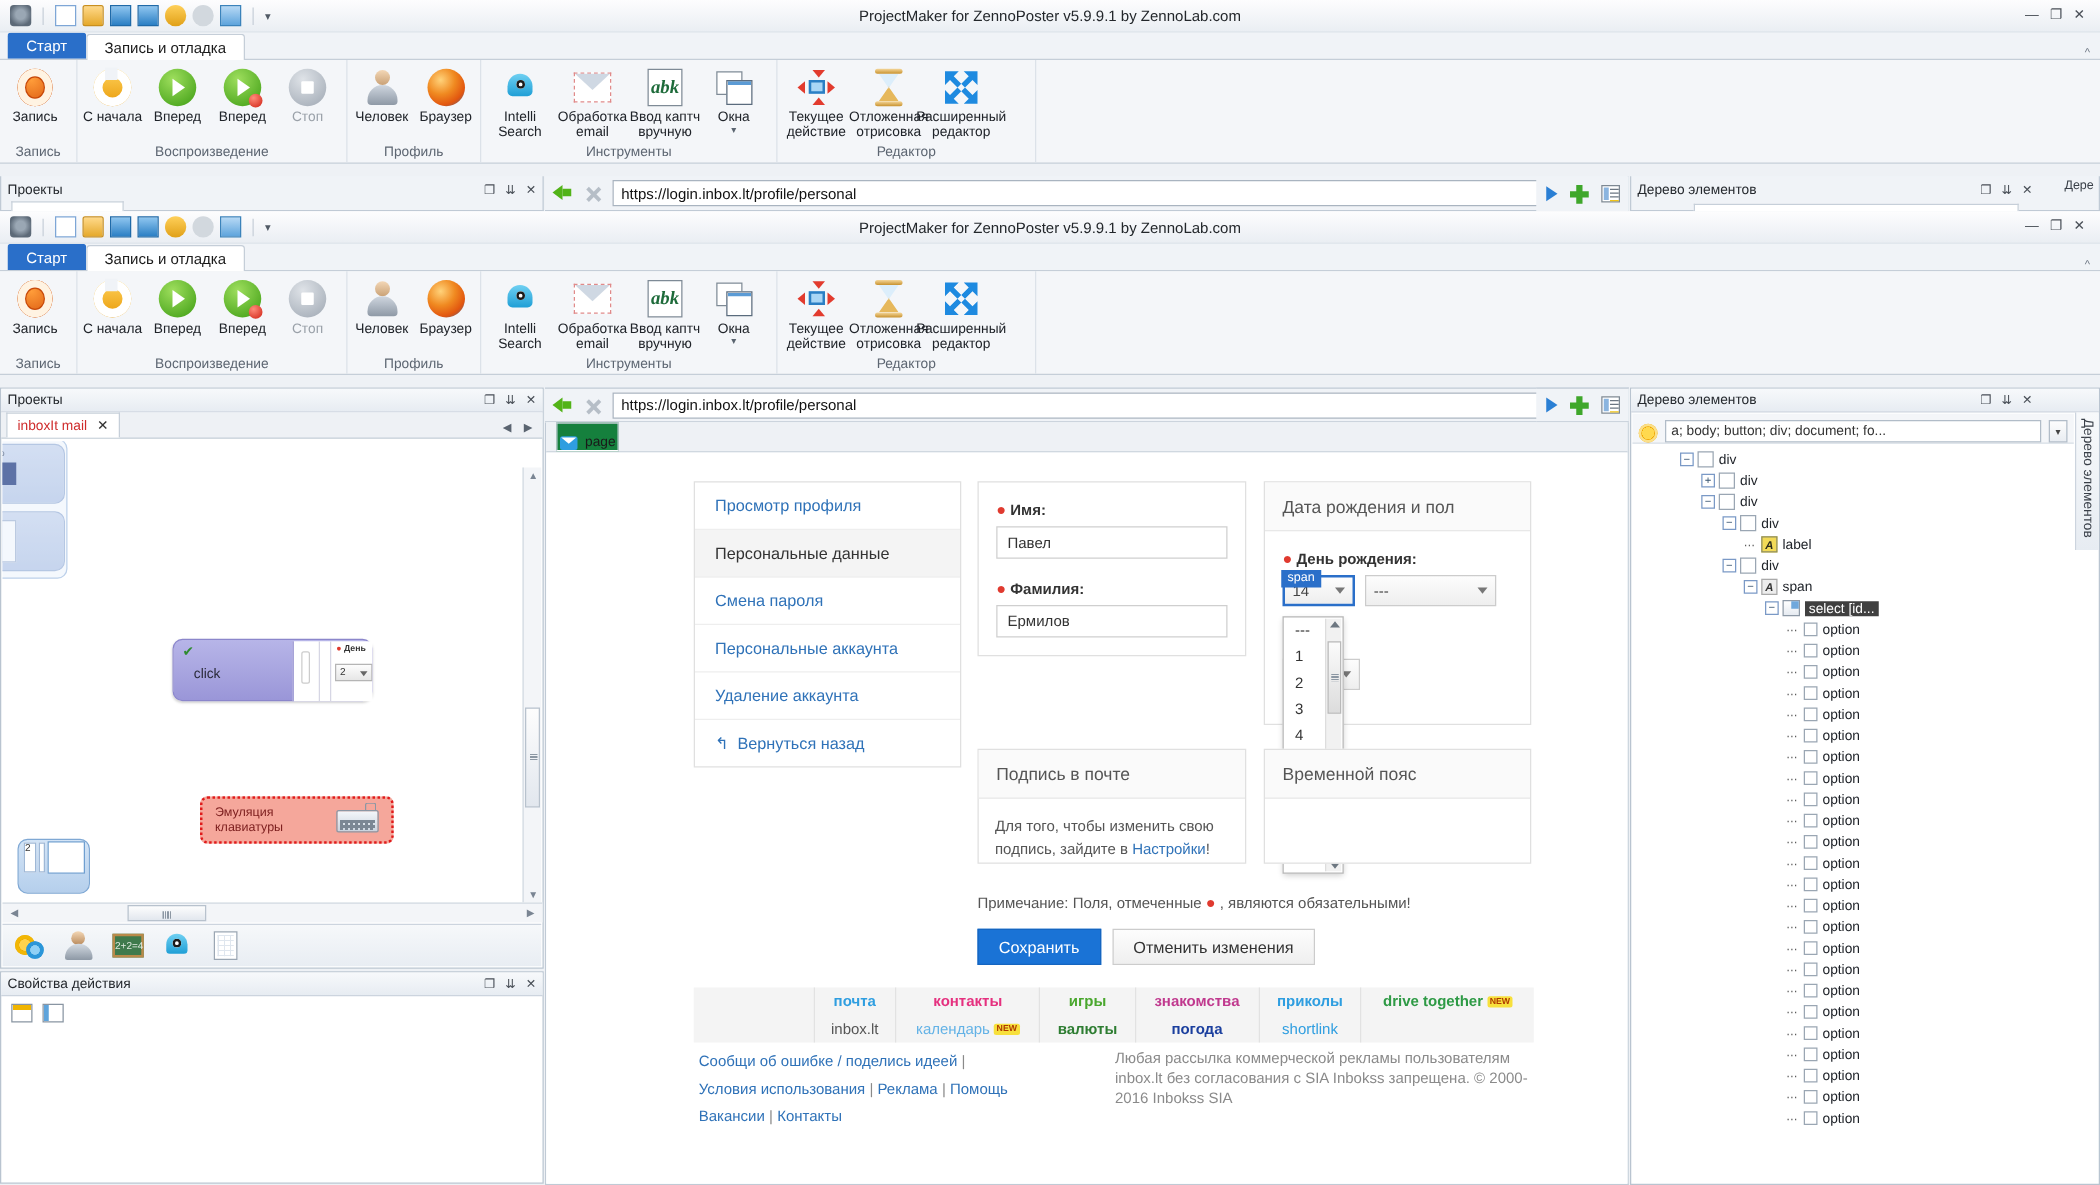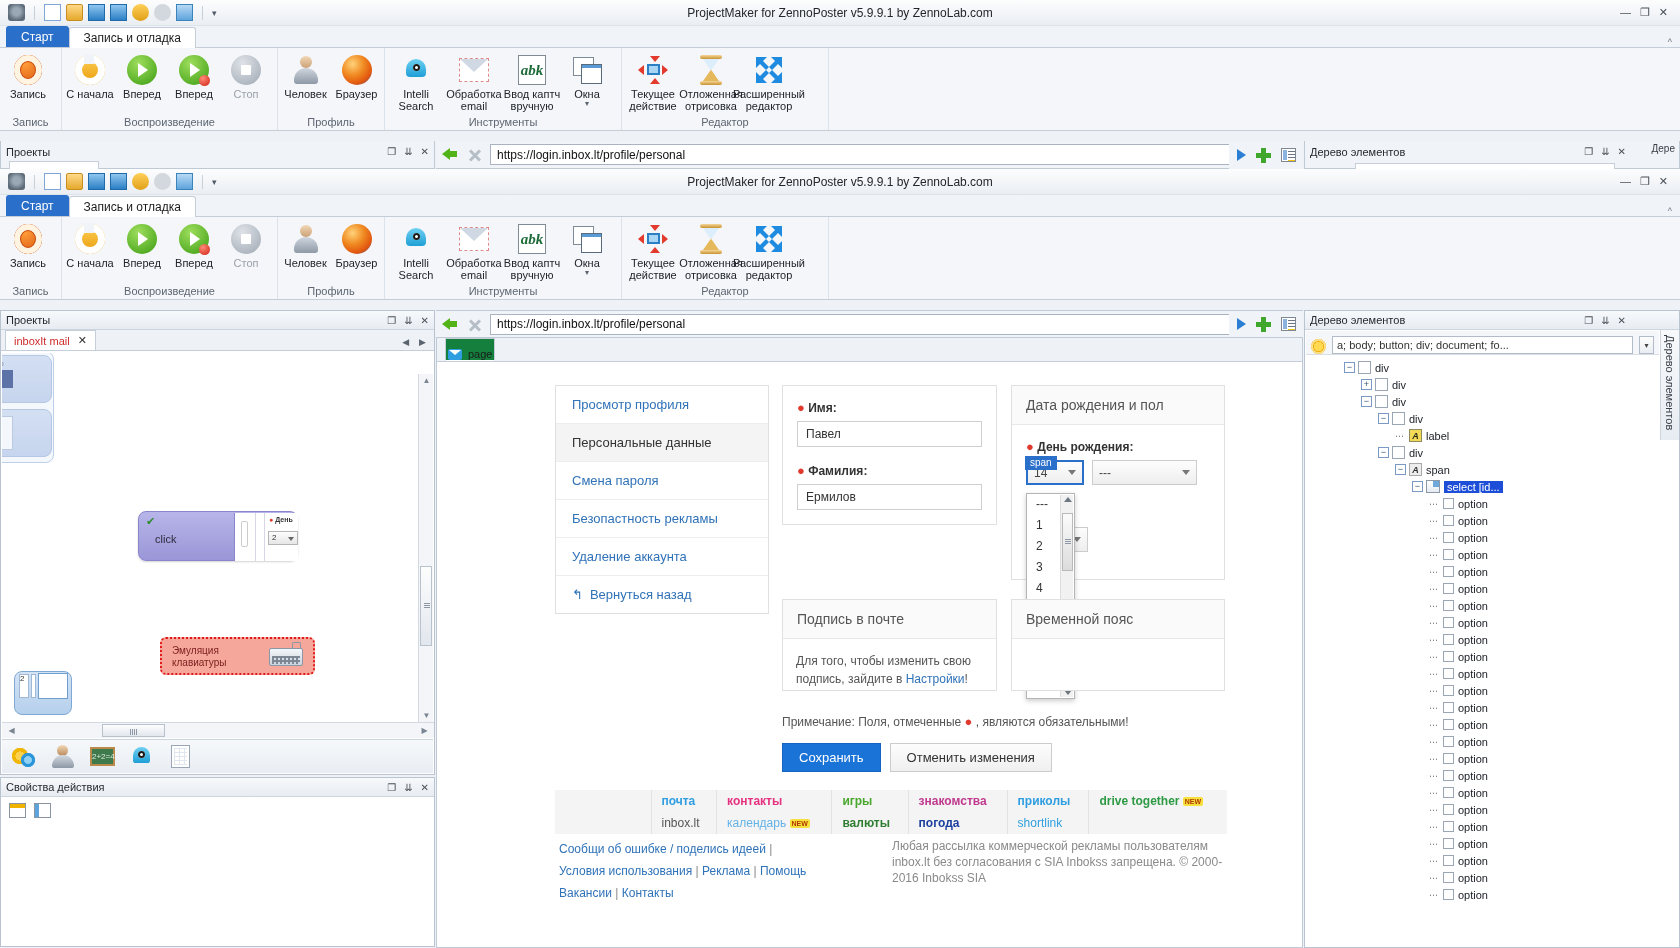--- a/index.html
+++ b/index.html
@@ -149,21 +149,21 @@
   .tog { width:11px;height:11px;border:1px solid #7a99c6;background:#fff;color:#36536f;font-size:9px;
          line-height:9px;text-align:center;margin-right:3px;flex:none; }
   .tbox { width:13px;height:13px;border:1px solid #9aa6b3;background:#fff;margin-right:4px;flex:none; }
   .tA { width:13px;height:13px;border:1px solid #8c8c60;background:#f2da57;margin-right:4px;flex:none;
         font-size:9px;line-height:12px;text-align:center;font-style:italic;font-weight:bold;color:#2b2b1a; }
   .tA.gray { background:#ededed;border-color:#a9a9a9;color:#333; }
   .tSel { width:14px;height:13px;border:1px solid #8d99a6;background:linear-gradient(#fff,#e6ebf1);margin-right:4px;flex:none;position:relative; }
   .tSel:after{content:"";position:absolute;right:0;top:0;width:6px;height:6px;background:#6fa8dc;}
   .topt { width:11px;height:11px;border:1px solid #9aa6b3;background:#fff;margin-right:4px;flex:none; }
   .dots { color:#555; letter-spacing:1px; }
-  .hl { background:#1d4ed8; color:#fff; padding:0 3px; }
+  .hl { background:#404040; color:#fff; padding:0 3px; }
 
   
   .webtab { height:24px; background:#eef1f5; border-bottom:1px solid #c6cfd9; display:flex; align-items:flex-end; padding-left:8px; }
   .wtab { height:23px; display:flex; align-items:flex-end; gap:6px; padding:0 2px; background:#15803d;
           border:1px solid #c6cfd9; border-bottom:1px solid #fff; font-size:11px; }
   .wtab .ic { width:14px;height:11px;background:#2f9ee0;border-radius:2px;position:relative; }
   .wtab .ic:after{content:"";position:absolute;left:1px;top:1px;border-left:6px solid transparent;
           border-right:6px solid transparent;border-top:5px solid #fff;}
   .page { position:absolute; background:#fff; overflow:hidden; font-family:"Liberation Sans",sans-serif; }
   .card { border:1px solid #e0e0e0; background:#fff; }
@@ -181,21 +181,21 @@
   .gsel.hlsel { border:2px solid #2a6fc9; }
   .tagbadge { position:absolute; background:#2a6fc9; color:#fff; font-size:10px; padding:1px 5px; line-height:12px; }
   .ddlist { position:absolute; background:#fff; border:1px solid #b5b5b5; box-shadow:0 2px 5px rgba(0,0,0,.2); }
   .ddlist .o { height:21px; line-height:21px; padding-left:9px; font-size:12px; color:#333; }
   .ddscroll { position:absolute; right:1px; top:1px; bottom:1px; width:13px; background:#f1f1f1; border-left:1px solid #ddd; }
   .ddthumb { position:absolute; left:1px; top:18px; width:11px; height:58px; background:linear-gradient(#fbfbfb,#dcdcdc);
              border:1px solid #b9b9b9; }
   .btn-primary { background:#1a73d6; color:#fff; border:1px solid #1565c0; height:29px; padding:0 16px; font-size:13px; }
   .btn-sec { background:linear-gradient(#fdfdfd,#efefef); color:#333; border:1px solid #ccc; height:29px; padding:0 16px; font-size:13px; }
   .ftable { width:100%; border-collapse:collapse; background:#f4f4f4; font-size:12px; }
-  .ftable td { padding:4px 10px; border-right:1px solid #e2e2e2; white-space:nowrap;margin-top:13px; }
+  .ftable td { padding:4px 10px; border-right:1px solid #e2e2e2; text-align:center; white-space:nowrap;margin-top:13px; }
   .newbadge { display:inline-block; background:#f7e03c; color:#b03a00; font-size:7px; font-weight:bold;
               padding:1px 2px; border-radius:2px; vertical-align:middle; }
   .flink { color:#2f72b8; font-size:12px; }
   .fgray { color:#8a8a8a; font-size:12px; line-height:16px; }
 
   
   .iconstrip { display:flex; align-items:center; gap:14px; padding:0 10px; height:34px;
                background:linear-gradient(#f6f8fa,#e8edf3); border-top:1px solid #ccd4de;text-decoration:underline; }
   .si { width:25px;height:25px;position:relative; }
   .si-gears:before{content:"";position:absolute;left:0;top:4px;width:16px;height:16px;border-radius:50%;
@@ -735,21 +735,21 @@
         <span>page</span>
       </div>
     </div>
 
     <div class="page" style="left:0;top:24px;right:0;bottom:0;">
 
       <div class="card navlist" style="position:absolute;left:118px;top:23px;width:214px;">
         <div class="nav-i">Просмотр профиля</div>
         <div class="nav-i sel">Персональные данные</div>
         <div class="nav-i">Смена пароля</div>
-        <div class="nav-i">Безопастность рекламы</div>
+        <div class="nav-i">Персональные аккаунта</div>
         <div class="nav-i">Удаление аккаунта</div>
         <div class="nav-i" style="display:flex;align-items:center;gap:7px;">
           <span style="color:#2f72b8;font-size:13px;">↰</span>
           <span>Вернуться назад</span>
         </div>
       </div>
 
       <div class="card" style="position:absolute;left:345px;top:23px;width:215px;">
         <div style="padding:14px;">
           <div class="flabel">

